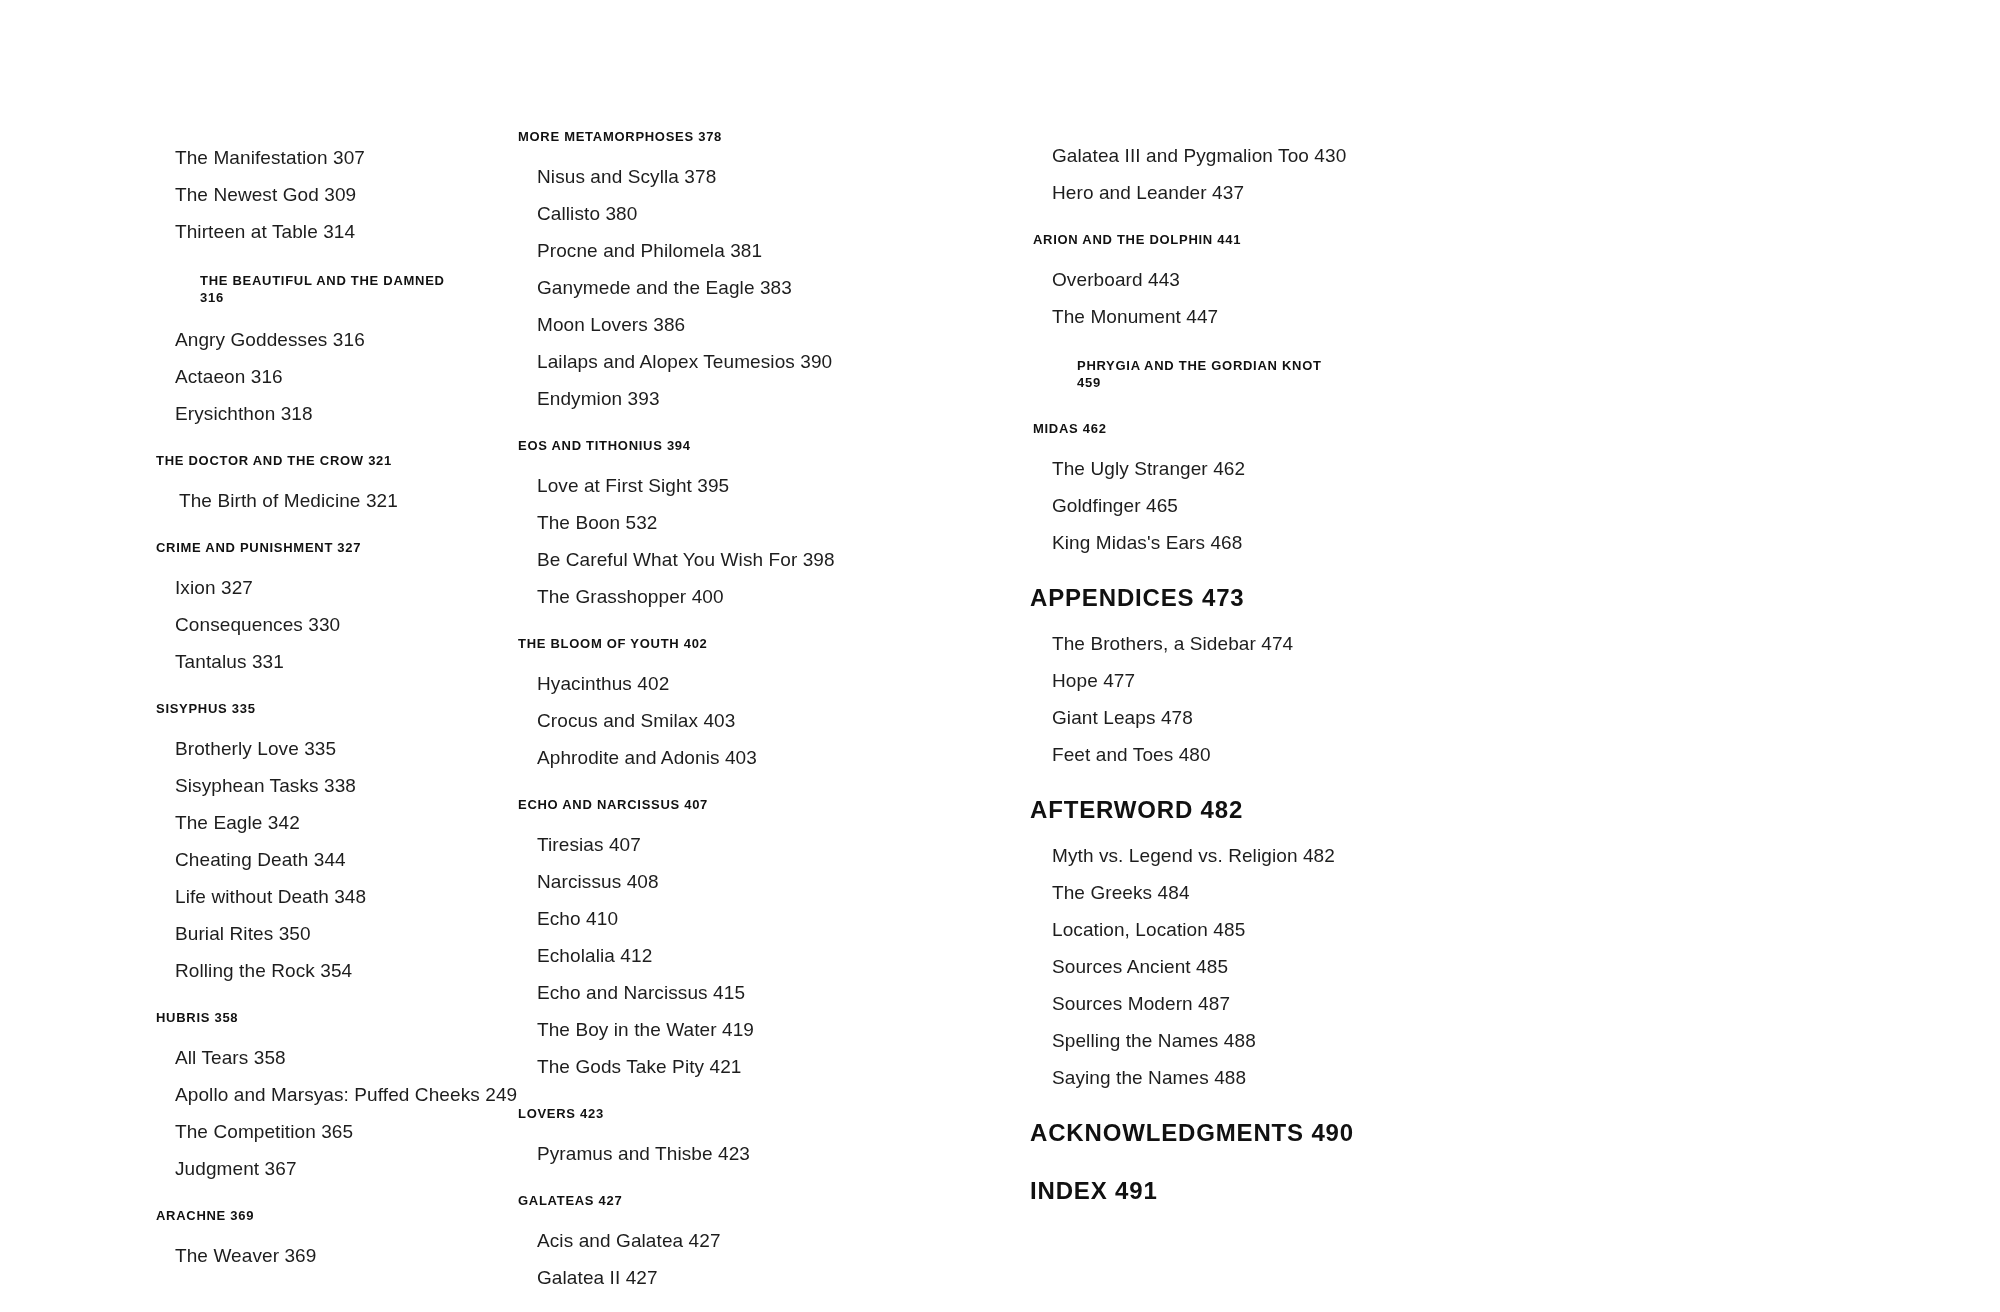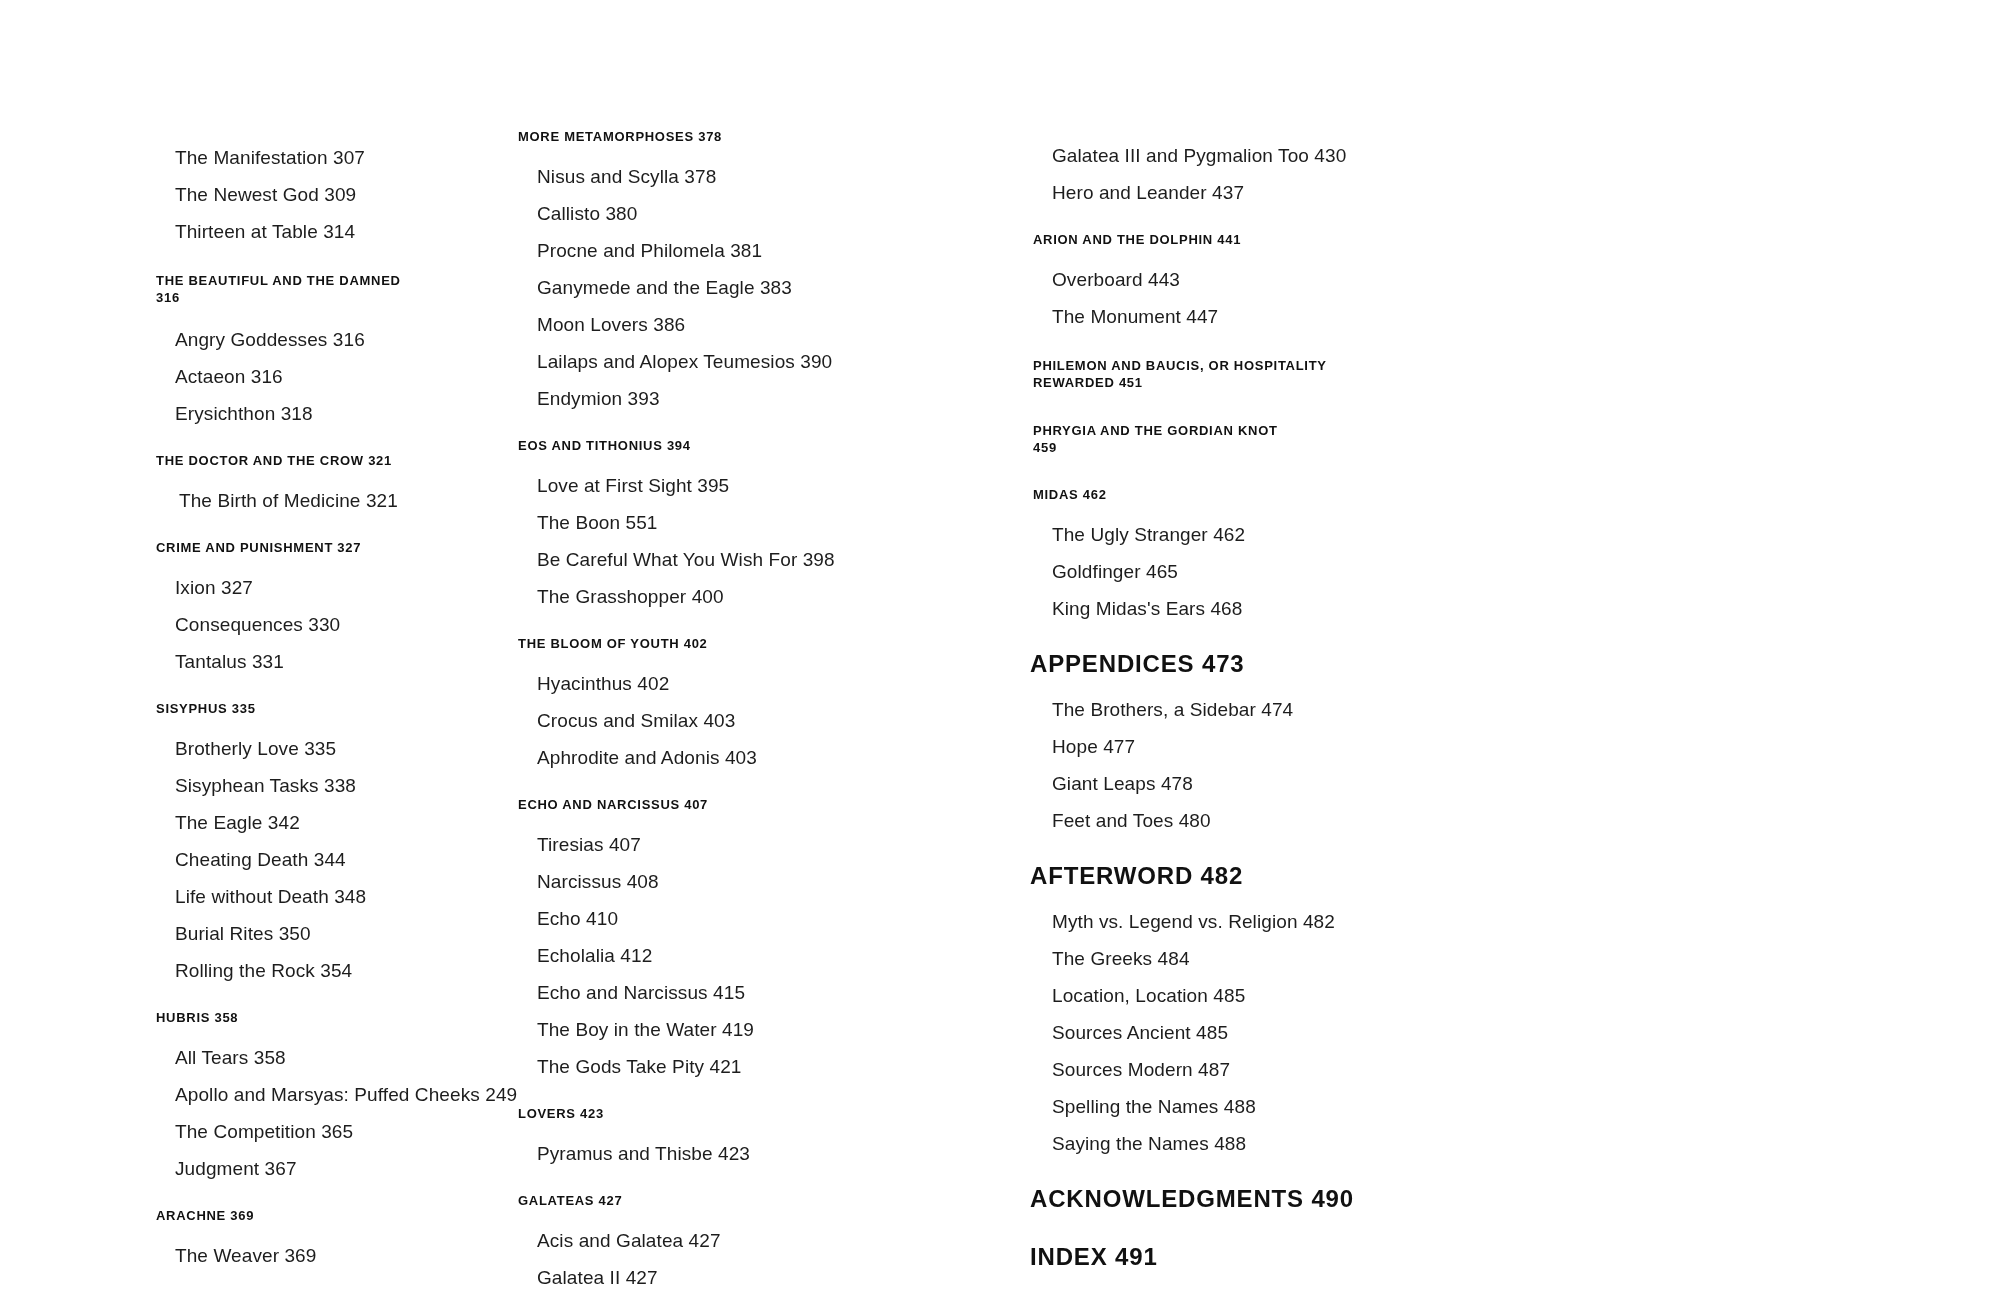--- a/index.html
+++ b/index.html
@@ -57,21 +57,21 @@
   .lvl-section {
     font-size: 13px;
     font-weight: bold;
     letter-spacing: 0.055em;
     text-transform: uppercase;
     margin-top: 31px;
     margin-bottom: 0;
     padding-left: 3px;
     color: #111111;
   }
-  .lvl-section.two-line { line-height: 1.32; white-space: normal; }
+  .lvl-section.two-line { line-height: 1.32; white-space: normal; margin-left: 44px; }
 
   .lvl-item {
     font-size: 19px;
     font-weight: normal;
     letter-spacing: 0.005em;
     margin-top: 18px;
     padding-left: 22px;
     color: #1d1d1d;
   }
   .lvl-item.first-under { margin-top: 24px; }
@@ -118,21 +118,21 @@
       <div class="entry lvl-section" style="margin-top:0;">MORE METAMORPHOSES 378</div>
       <div class="entry lvl-item first-under">Nisus and Scylla 378</div>
       <div class="entry lvl-item">Callisto 380</div>
       <div class="entry lvl-item">Procne and Philomela 381</div>
       <div class="entry lvl-item">Ganymede and the Eagle 383</div>
       <div class="entry lvl-item">Moon Lovers 386</div>
       <div class="entry lvl-item">Lailaps and Alopex Teumesios 390</div>
       <div class="entry lvl-item">Endymion 393</div>
       <div class="entry lvl-section">EOS AND TITHONIUS 394</div>
       <div class="entry lvl-item first-under">Love at First Sight 395</div>
-      <div class="entry lvl-item">The Boon 551</div>
+      <div class="entry lvl-item">The Boon 532</div>
       <div class="entry lvl-item">Be Careful What You Wish For 398</div>
       <div class="entry lvl-item">The Grasshopper 400</div>
       <div class="entry lvl-section">THE BLOOM OF YOUTH 402</div>
       <div class="entry lvl-item first-under">Hyacinthus 402</div>
       <div class="entry lvl-item">Crocus and Smilax 403</div>
       <div class="entry lvl-item">Aphrodite and Adonis 403</div>
       <div class="entry lvl-section">ECHO AND NARCISSUS 407</div>
       <div class="entry lvl-item first-under">Tiresias 407</div>
       <div class="entry lvl-item">Narcissus 408</div>
       <div class="entry lvl-item">Echo 410</div>
@@ -147,21 +147,20 @@
       <div class="entry lvl-item">Galatea II 427</div>
 
     </div>
 
     <div class="col col-3">
       <div class="entry lvl-item" style="margin-top:16px;">Galatea III and Pygmalion Too 430</div>
       <div class="entry lvl-item">Hero and Leander 437</div>
       <div class="entry lvl-section">ARION AND THE DOLPHIN 441</div>
       <div class="entry lvl-item first-under">Overboard 443</div>
       <div class="entry lvl-item">The Monument 447</div>
-      <div class="entry lvl-section two-line" style="width:300px;">PHILEMON AND BAUCIS, OR HOSPITALITY REWARDED 451</div>
       <div class="entry lvl-section two-line" style="width:260px;">PHRYGIA AND THE GORDIAN KNOT 459</div>
       <div class="entry lvl-section">MIDAS 462</div>
       <div class="entry lvl-item first-under">The Ugly Stranger 462</div>
       <div class="entry lvl-item">Goldfinger 465</div>
       <div class="entry lvl-item">King Midas's Ears 468</div>
       <div class="entry lvl-part">APPENDICES 473</div>
       <div class="entry lvl-item first-under">The Brothers, a Sidebar 474</div>
       <div class="entry lvl-item">Hope 477</div>
       <div class="entry lvl-item">Giant Leaps 478</div>
       <div class="entry lvl-item">Feet and Toes 480</div>

